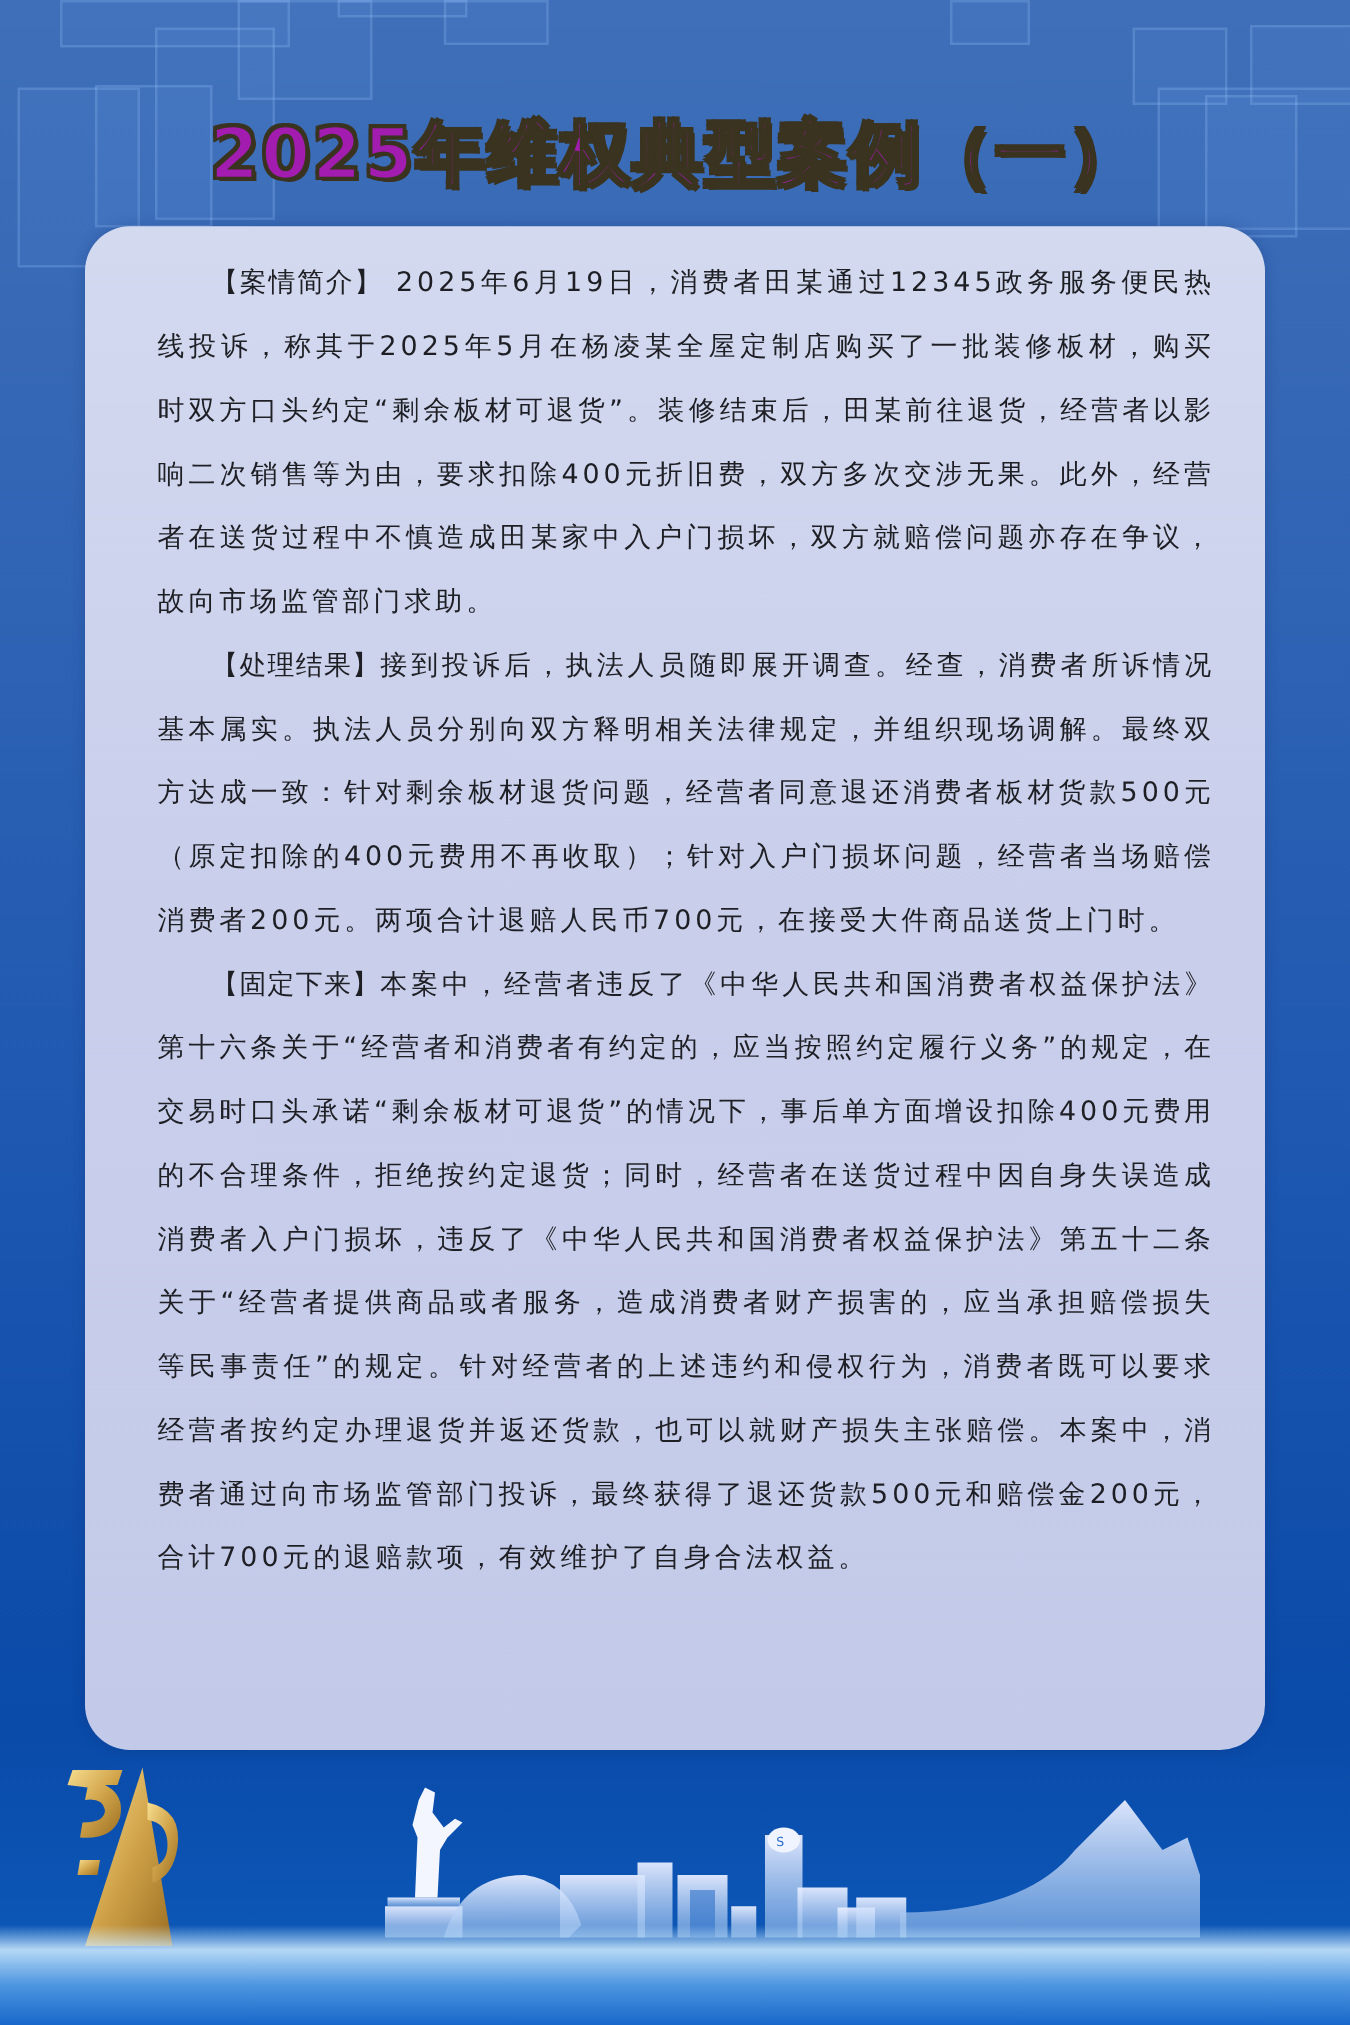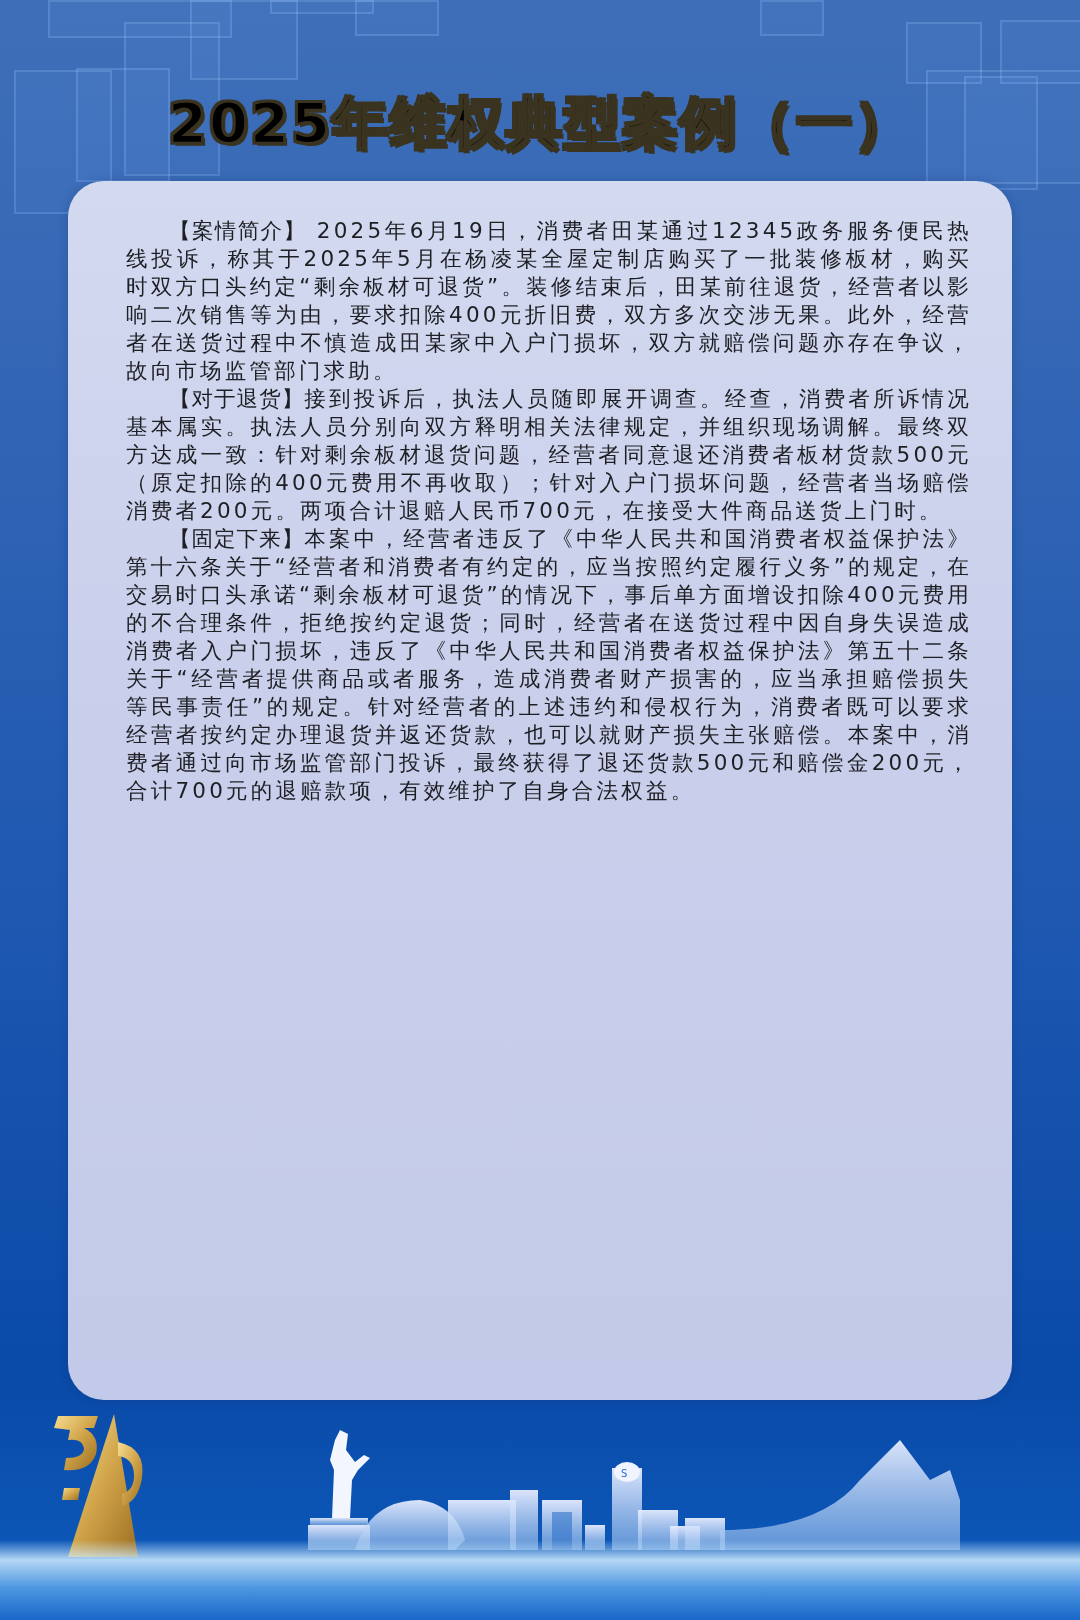--- a/index.html
+++ b/index.html
@@ -9,34 +9,34 @@
     font-family: "DejaVu Sans", "Liberation Sans", sans-serif;
   }
   .bg-rects { position: absolute; inset: 0; pointer-events: none; }
   .bg-rects div {
     position: absolute; border: 2px solid rgba(160, 200, 255, 0.22);
     background: rgba(130, 180, 250, 0.06);
   }
   .title {
     position: absolute; top: 86px; left: 0; width: 1080px; text-align: center;
     font-family: "DejaVu Sans", sans-serif; font-weight: bold;
-    font-size: 56px; letter-spacing: 2px; color: #000000;
+    font-size: 56px; letter-spacing: 2px; color: #a21caf;
     -webkit-text-stroke: 2px #3a3320;
     text-shadow: 3px 3px 0 #3a3320, -2px -2px 0 #3a3320, 2px -2px 0 #3a3320, -2px 2px 0 #3a3320;
   }
   .panel {
     position: absolute; left: 68px; top: 181px; width: 944px; height: 1219px;
     border-radius: 36px;
     background: linear-gradient(180deg, #d3d9ef 0%, #c9cfeb 45%, #c3cae9 100%);
     box-shadow: 0 0 10px rgba(20, 40, 100, 0.25);
   }
   .panel-body {
     position: absolute; left: 58px; top: 20px; width: 846px;
-    font-family: "DejaVu Sans", sans-serif; font-size: 21.5px; line-height: 28px;
-    color: #1e1f24; letter-spacing: 3.2px; text-align: justify; margin-top: 16px;
+    font-family: "DejaVu Sans", sans-serif; font-size: 21.5px; line-height: 51px;
+    color: #1e1f24; letter-spacing: 3.2px; text-align: justify;
   }
   .para { margin: 0; text-indent: 2em; }
   .para .tag { letter-spacing: 1px; }
   .footer { position: absolute; left: 0; top: 1400px; width: 1080px; height: 220px; }
   .glow {
     position: absolute; left: 0; top: 140px; width: 1080px; height: 80px;
     background: linear-gradient(180deg, rgba(200, 235, 255, 0.0) 0%, rgba(210, 238, 255, 0.85) 25%, rgba(120, 190, 250, 0.6) 60%, rgba(40, 120, 220, 0.4) 100%);
   }
   .skyline { position: absolute; left: 260px; top: 0; width: 780px; height: 190px; }
   .emblem { position: absolute; left: 38px; top: 2px; width: 120px; height: 155px; }
@@ -57,21 +57,21 @@
   <div style="left:926px;top:70px;width:154px;height:110px;"></div>
   <div style="left:1000px;top:20px;width:80px;height:60px;"></div>
   <div style="left:964px;top:76px;width:70px;height:110px;"></div>
 </div>
 
 <div class="title">2025年维权典型案例（一）</div>
 
 <div class="panel">
   <div class="panel-body">
     <p class="para"><span class="tag">【案情简介】</span><span> 2025年6月19日，消费者田某通过12345政务服务便民热线投诉，称其于2025年5月在杨凌某全屋定制店购买了一批装修板材，购买时双方口头约定“剩余板材可退货”。装修结束后，田某前往退货，经营者以影响二次销售等为由，要求扣除400元折旧费，双方多次交涉无果。此外，经营者在送货过程中不慎造成田某家中入户门损坏，双方就赔偿问题亦存在争议，故向市场监管部门求助。</span></p>
-    <p class="para"><span class="tag">【对于退货】</span><span>接到投诉后，执法人员随即展开调查。经查，消费者所诉情况基本属实。执法人员分别向双方释明相关法律规定，并组织现场调解。最终双方达成一致：针对剩余板材退货问题，经营者同意退还消费者板材货款500元（原定扣除的400元费用不再收取）；针对入户门损坏问题，经营者当场赔偿消费者200元。两项合计退赔人民币700元，在接受大件商品送货上门时。</span></p>
+    <p class="para"><span class="tag">【处理结果】</span><span>接到投诉后，执法人员随即展开调查。经查，消费者所诉情况基本属实。执法人员分别向双方释明相关法律规定，并组织现场调解。最终双方达成一致：针对剩余板材退货问题，经营者同意退还消费者板材货款500元（原定扣除的400元费用不再收取）；针对入户门损坏问题，经营者当场赔偿消费者200元。两项合计退赔人民币700元，在接受大件商品送货上门时。</span></p>
     <p class="para"><span class="tag">【固定下来】</span><span>本案中，经营者违反了《中华人民共和国消费者权益保护法》第十六条关于“经营者和消费者有约定的，应当按照约定履行义务”的规定，在交易时口头承诺“剩余板材可退货”的情况下，事后单方面增设扣除400元费用的不合理条件，拒绝按约定退货；同时，经营者在送货过程中因自身失误造成消费者入户门损坏，违反了《中华人民共和国消费者权益保护法》第五十二条关于“经营者提供商品或者服务，造成消费者财产损害的，应当承担赔偿损失等民事责任”的规定。针对经营者的上述违约和侵权行为，消费者既可以要求经营者按约定办理退货并返还货款，也可以就财产损失主张赔偿。本案中，消费者通过向市场监管部门投诉，最终获得了退还货款500元和赔偿金200元，合计700元的退赔款项，有效维护了自身合法权益。</span></p>
   </div>
 </div>
 
 <div class="footer">
   <svg class="skyline" viewBox="0 0 780 190">
     <defs>
       <linearGradient id="sk" x1="0" y1="0" x2="0" y2="1">
         <stop offset="0" stop-color="#e6ecff" stop-opacity="0.95"></stop>
         <stop offset="1" stop-color="#9fc4f0" stop-opacity="0.55"></stop>

